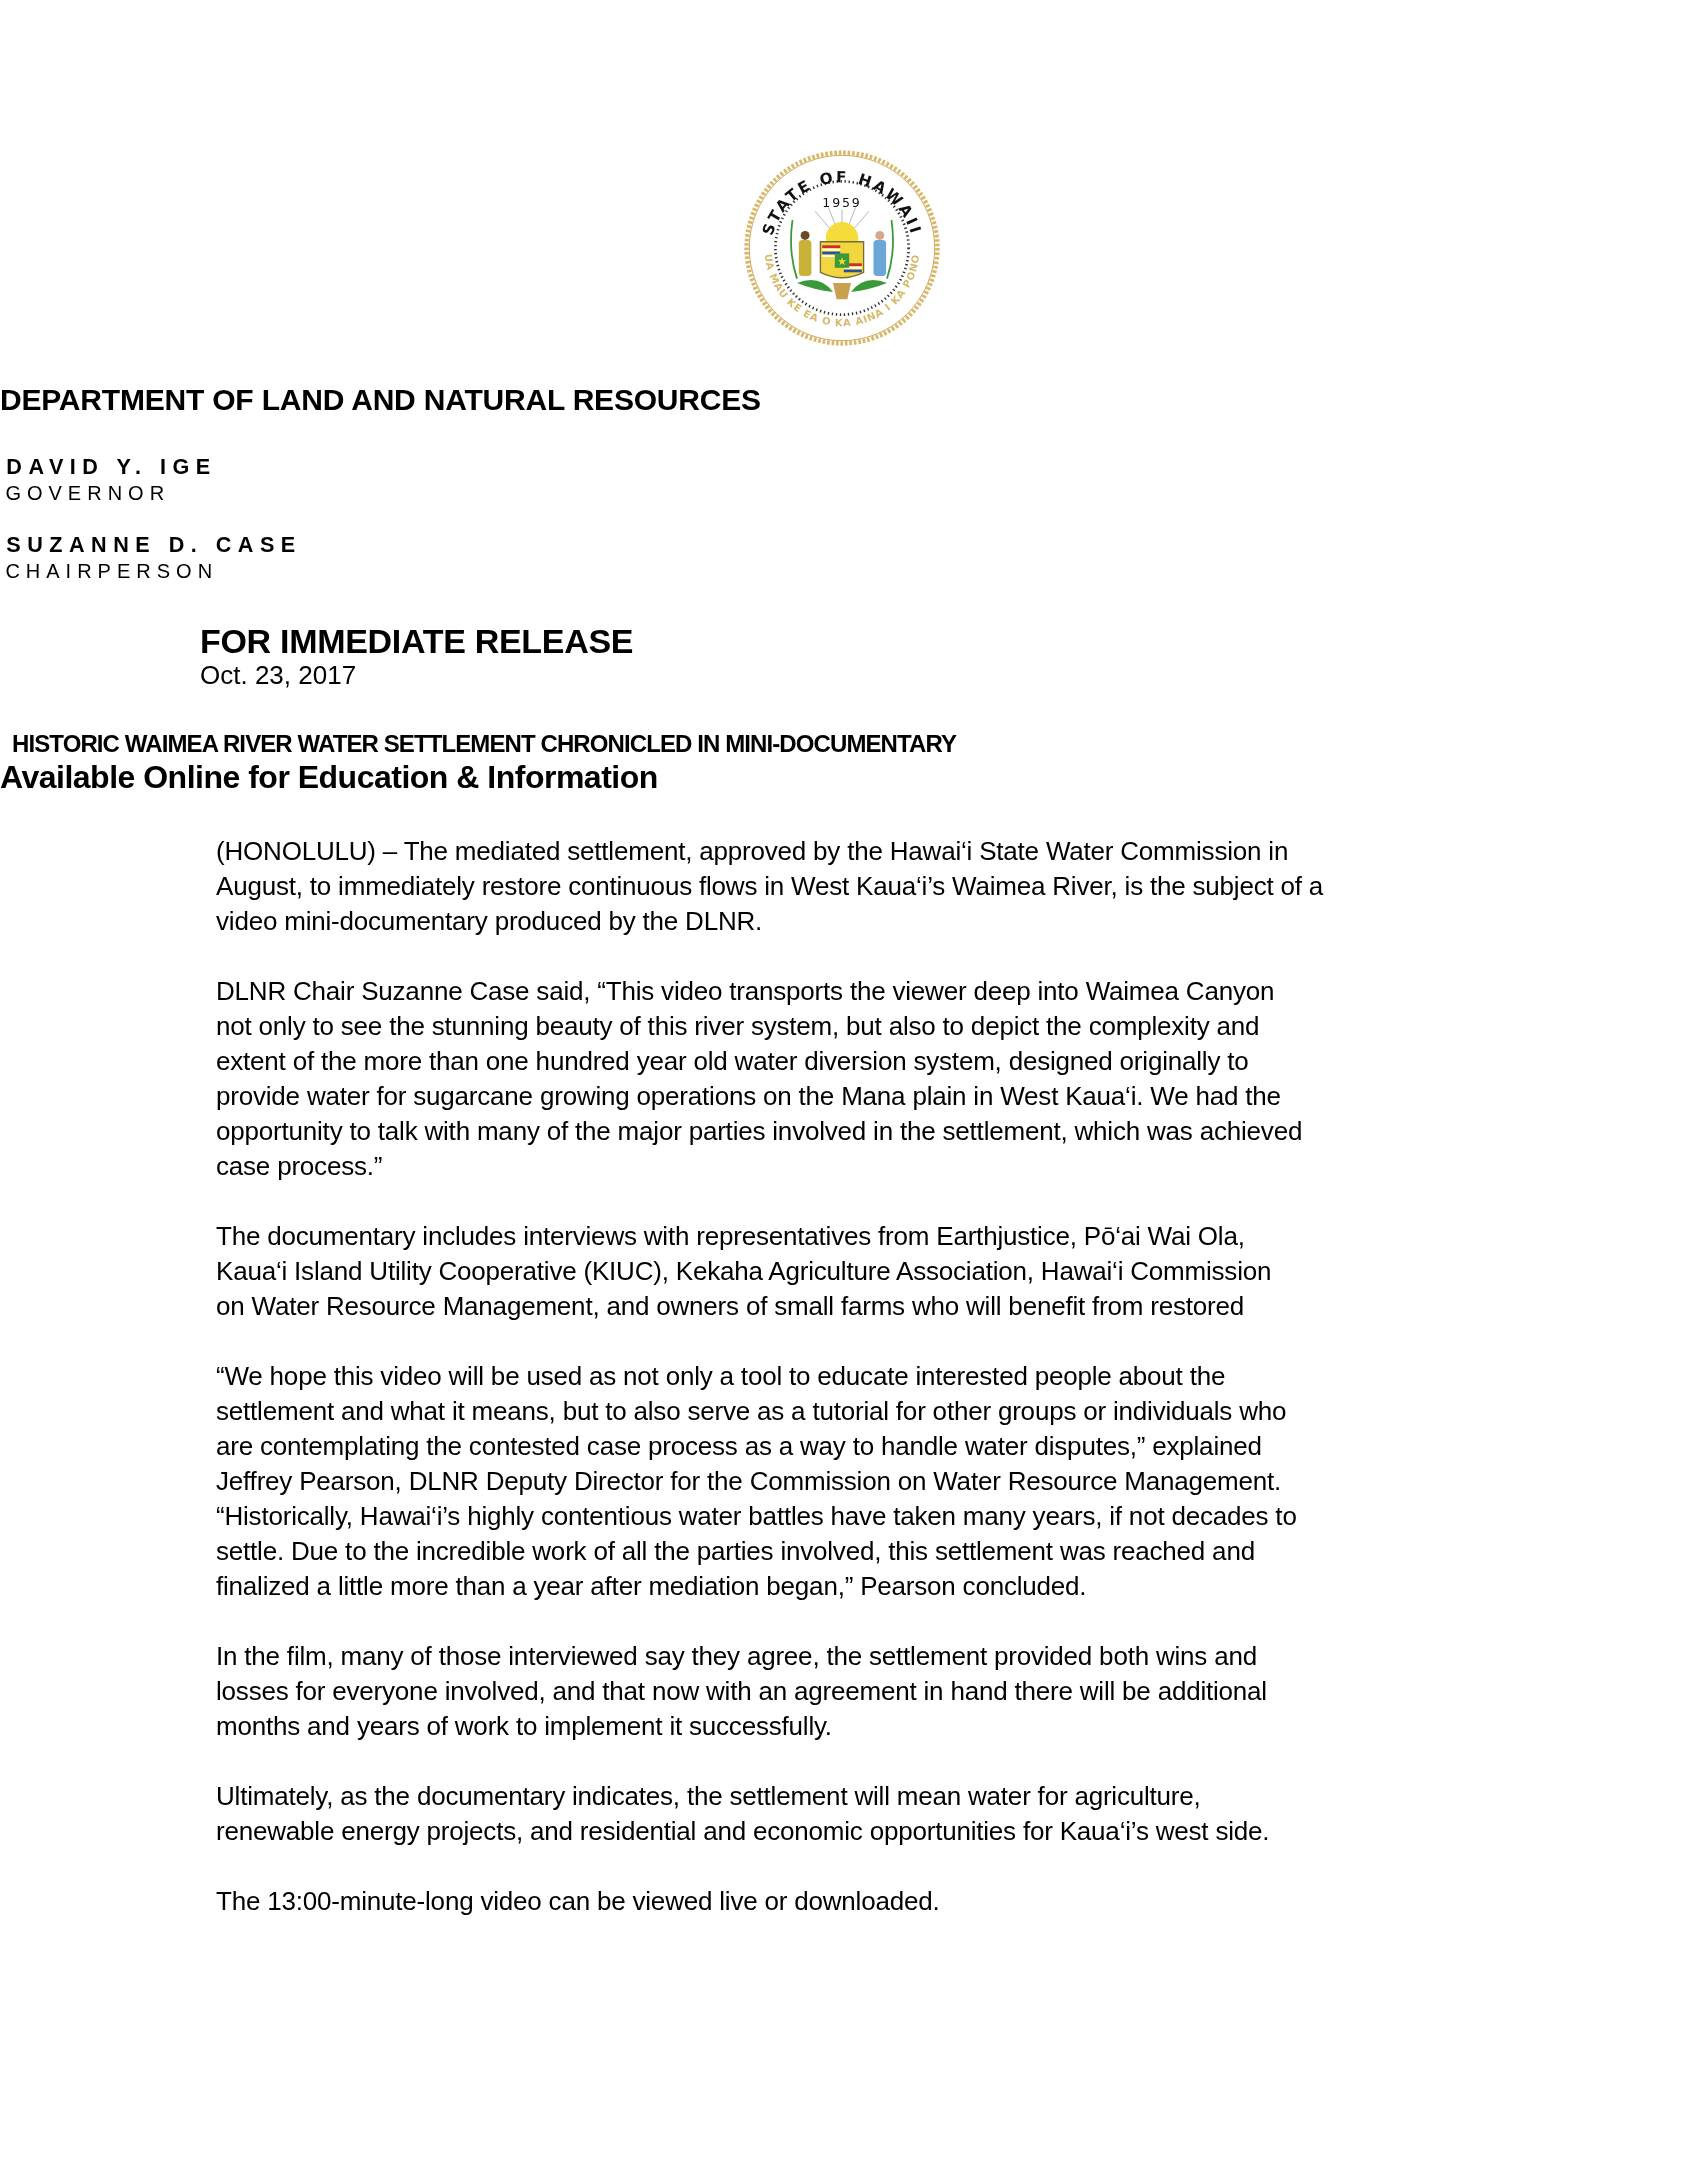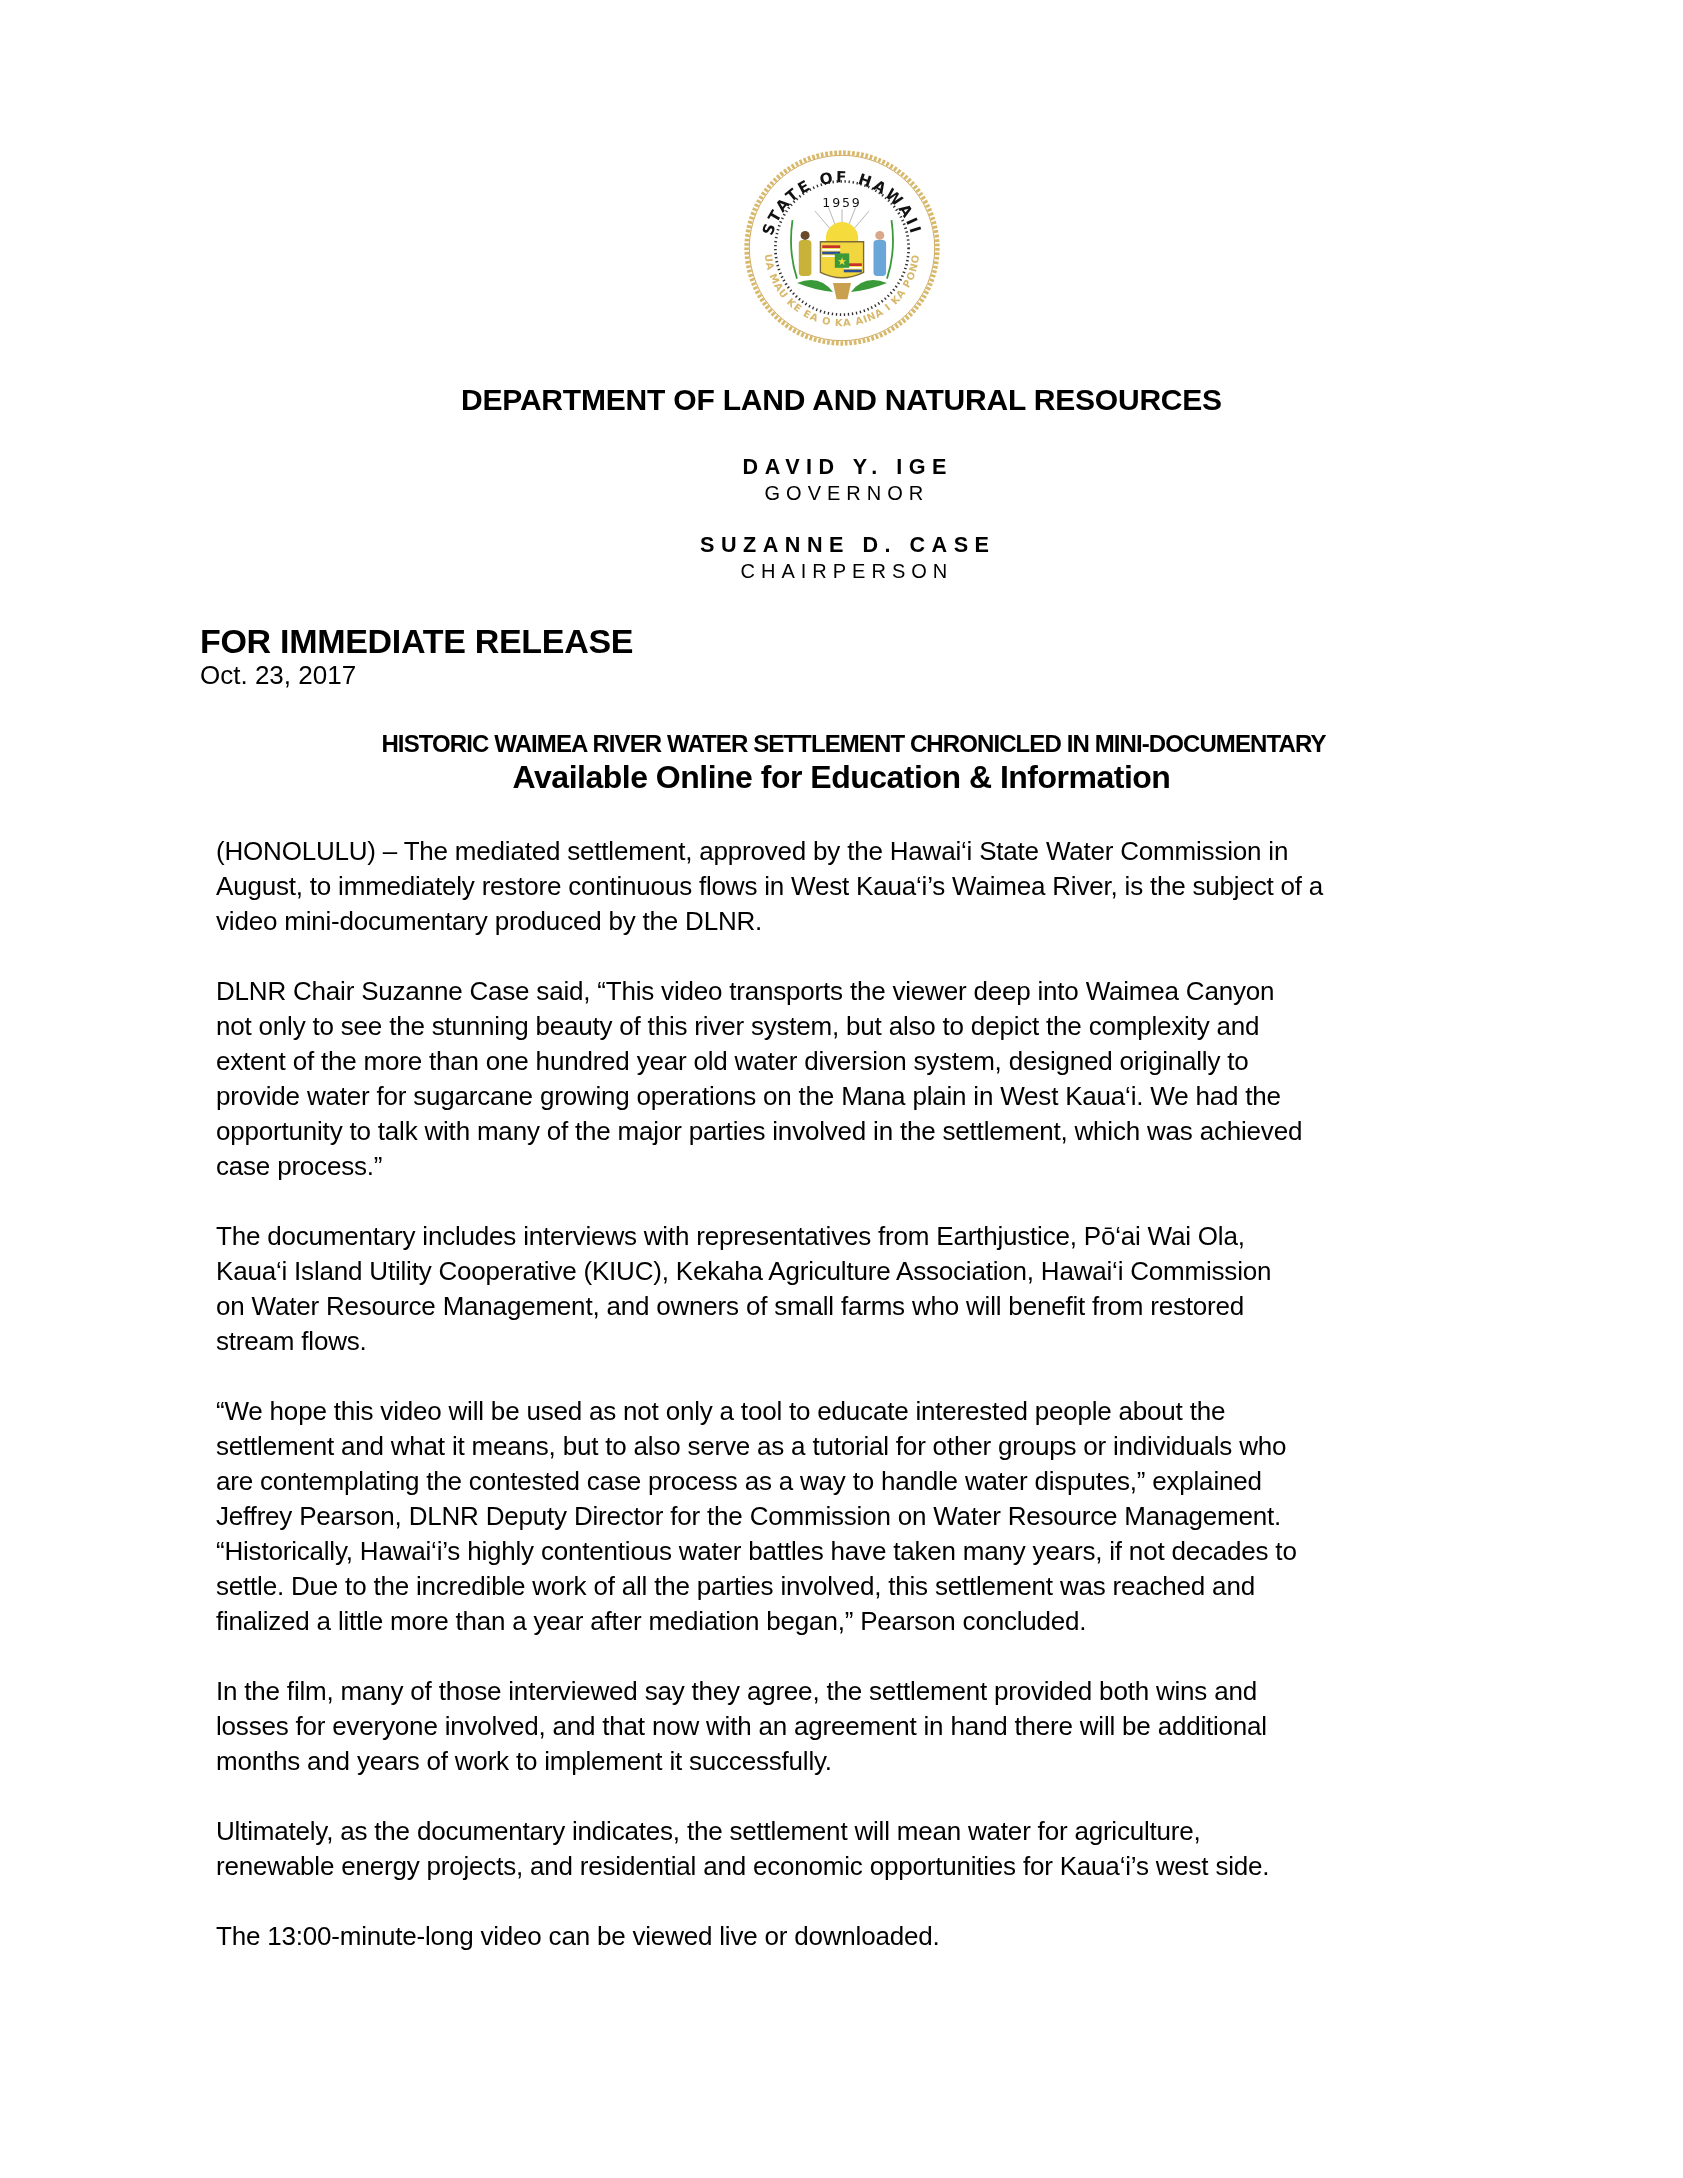--- a/index.html
+++ b/index.html
@@ -1,21 +1,21 @@
 <!DOCTYPE html>
 <html style="font-size:14.4px"><head>
 <meta charset="utf-8">
 <style>
   html, body { margin: 0; padding: 0; background: #ffffff; }
   body {
     width: 1683px; height: 2178px; position: relative; overflow: hidden;
     font-family: "Liberation Sans", "DejaVu Sans", sans-serif; color: #000000;
   }
   .abs { position: absolute; }
-  .center { left: 0; width: 1683px; text-align: center; }
+  .center { left: 0; width: 1683px; text-align: left; }
   #seal { left: 743px; top: 148px; width: 198px; height: 200px; }
   .dept-title { top: 382px; font-size: 30px; font-weight: bold; letter-spacing: -0.2px; line-height: 36px; }
   .official-name { font-size: 21.6px; font-weight: bold; letter-spacing: 6.5px; line-height: 25px; padding-left: 6.3px; }
   .official-role { font-size: 20px; letter-spacing: 6px; line-height: 23.4px; padding-left: 5.4px; }
   .release { left: 200px; top: 625px; font-size: 34px; font-weight: bold; line-height: 32px; letter-spacing: -0.3px; }
   .date { left: 200px; top: 659px; font-size: 26px; line-height: 32px; }
   .headline { top: 728px; font-size: 24px; font-weight: bold; letter-spacing: -0.9px; line-height: 32px; margin-left: 12px; }
   .subhead { top: 761px; font-size: 32px; font-weight: bold; letter-spacing: -0.5px; line-height: 32px; }
   .body-text { left: 200px; top: 834px; width: 1305px; font-size: 26px; line-height: 35px; }
   .para { margin: 0 0 35px 16px; }
@@ -99,21 +99,20 @@
     <span class="line">not only to see the stunning beauty of this river system, but also to depict the complexity and</span>
     <span class="line">extent of the more than one hundred year old water diversion system, designed originally to</span>
     <span class="line">provide water for sugarcane growing operations on the Mana plain in West Kaua‘i.  We had the</span>
     <span class="line">opportunity to talk with many of the major parties involved in the settlement, which was achieved</span>
     <span class="line">case process.”</span>
   </p>
   <p class="para">
     <span class="line">The documentary includes interviews with representatives from Earthjustice, Pō‘ai Wai Ola,</span>
     <span class="line">Kaua‘i Island Utility Cooperative (KIUC), Kekaha Agriculture Association, Hawai‘i Commission</span>
     <span class="line">on Water Resource Management, and owners of small farms who will benefit from restored</span>
-    <span class="line">stream flows.</span>
   </p>
   <p class="para">
     <span class="line">“We hope this video will be used as not only a tool to educate interested people about the</span>
     <span class="line">settlement and what it means, but to also serve as a tutorial for other groups or individuals who</span>
     <span class="line">are contemplating the contested case process as a way to handle water disputes,” explained</span>
     <span class="line">Jeffrey Pearson, DLNR Deputy Director for the Commission on Water Resource Management.</span>
     <span class="line">“Historically, Hawai‘i’s highly contentious water battles have taken many years, if not decades to</span>
     <span class="line">settle.  Due to the incredible work of all the parties involved, this settlement was reached and</span>
     <span class="line">finalized a little more than a year after mediation began,” Pearson concluded.</span>
   </p>

